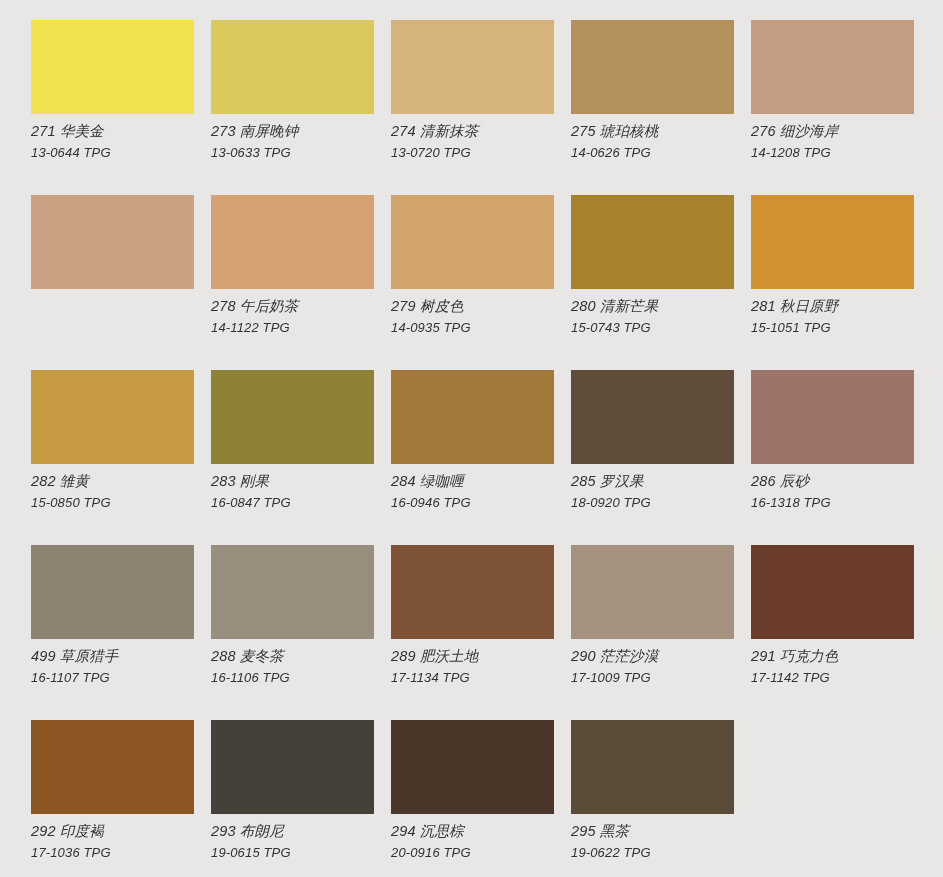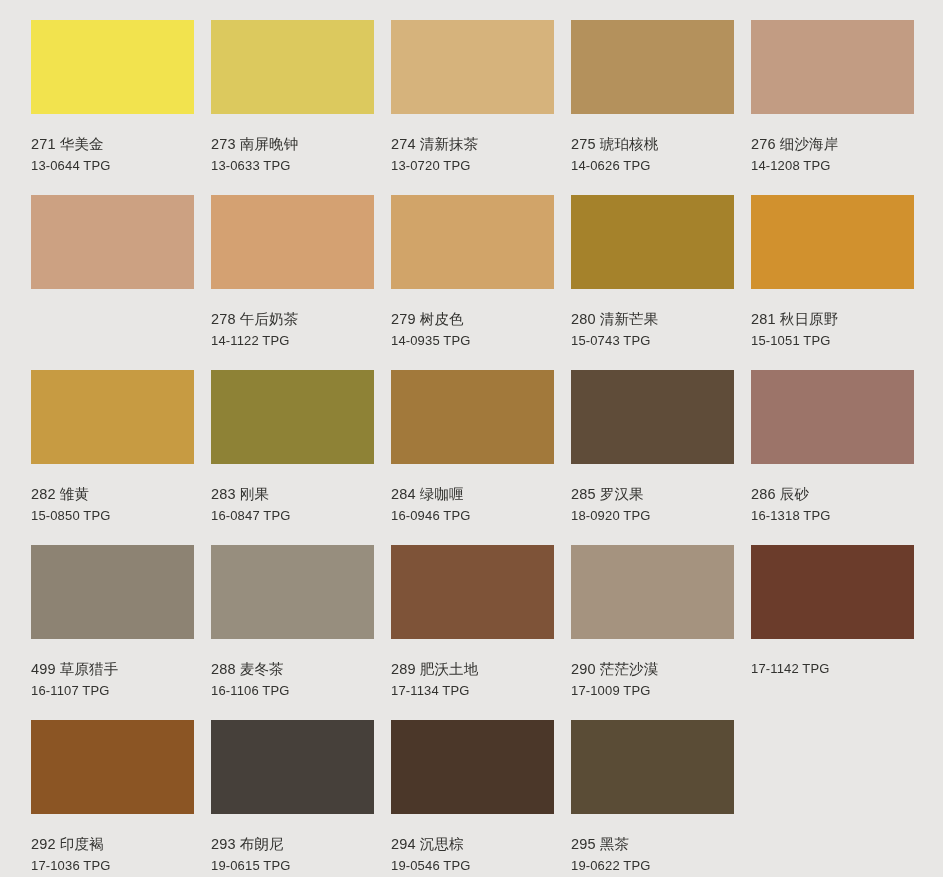--- a/index.html
+++ b/index.html
@@ -26,22 +26,23 @@
   .swatch-cell {
     width: 163px;
     box-sizing: border-box;
   }
   .swatch-chip {
     width: 163px;
     height: 94px;
     display: block;
   }
   .swatch-caption {
-    padding-top: 19px;
+    padding-top: 6px;
     line-height: 22px;
+    font-style: italic;
   }
   .swatch-name {
     display: block;
     font-size: 14.5px;
     color: #32322F;
     letter-spacing: 0.15px;
     white-space: nowrap;
   }
   .swatch-code {
     display: block;
@@ -180,20 +181,21 @@
     <div class="swatch-cell">
       <div class="swatch-chip" style="background: rgb(165, 147, 127);"></div>
       <div class="swatch-caption">
         <span class="swatch-name">290 茫茫沙漠</span>
         <span class="swatch-code">17-1009 TPG</span>
       </div>
     </div>
     <div class="swatch-cell">
       <div class="swatch-chip" style="background: rgb(107, 60, 43);"></div>
       <div class="swatch-caption">
+        <span class="swatch-name">291 巧克力色</span>
         <span class="swatch-code">17-1142 TPG</span>
       </div>
     </div>
     <div class="swatch-cell">
       <div class="swatch-chip" style="background: rgb(139, 85, 36);"></div>
       <div class="swatch-caption">
         <span class="swatch-name">292 印度褐</span>
         <span class="swatch-code">17-1036 TPG</span>
       </div>
     </div>
@@ -201,21 +203,21 @@
       <div class="swatch-chip" style="background: rgb(70, 64, 58);"></div>
       <div class="swatch-caption">
         <span class="swatch-name">293 布朗尼</span>
         <span class="swatch-code">19-0615 TPG</span>
       </div>
     </div>
     <div class="swatch-cell">
       <div class="swatch-chip" style="background: rgb(75, 55, 41);"></div>
       <div class="swatch-caption">
         <span class="swatch-name">294 沉思棕</span>
-        <span class="swatch-code">19-0546 TPG</span>
+        <span class="swatch-code">20-0916 TPG</span>
       </div>
     </div>
     <div class="swatch-cell">
       <div class="swatch-chip" style="background: rgb(90, 76, 54);"></div>
       <div class="swatch-caption">
         <span class="swatch-name">295 黑茶</span>
         <span class="swatch-code">19-0622 TPG</span>
       </div>
     </div>
   </div>

